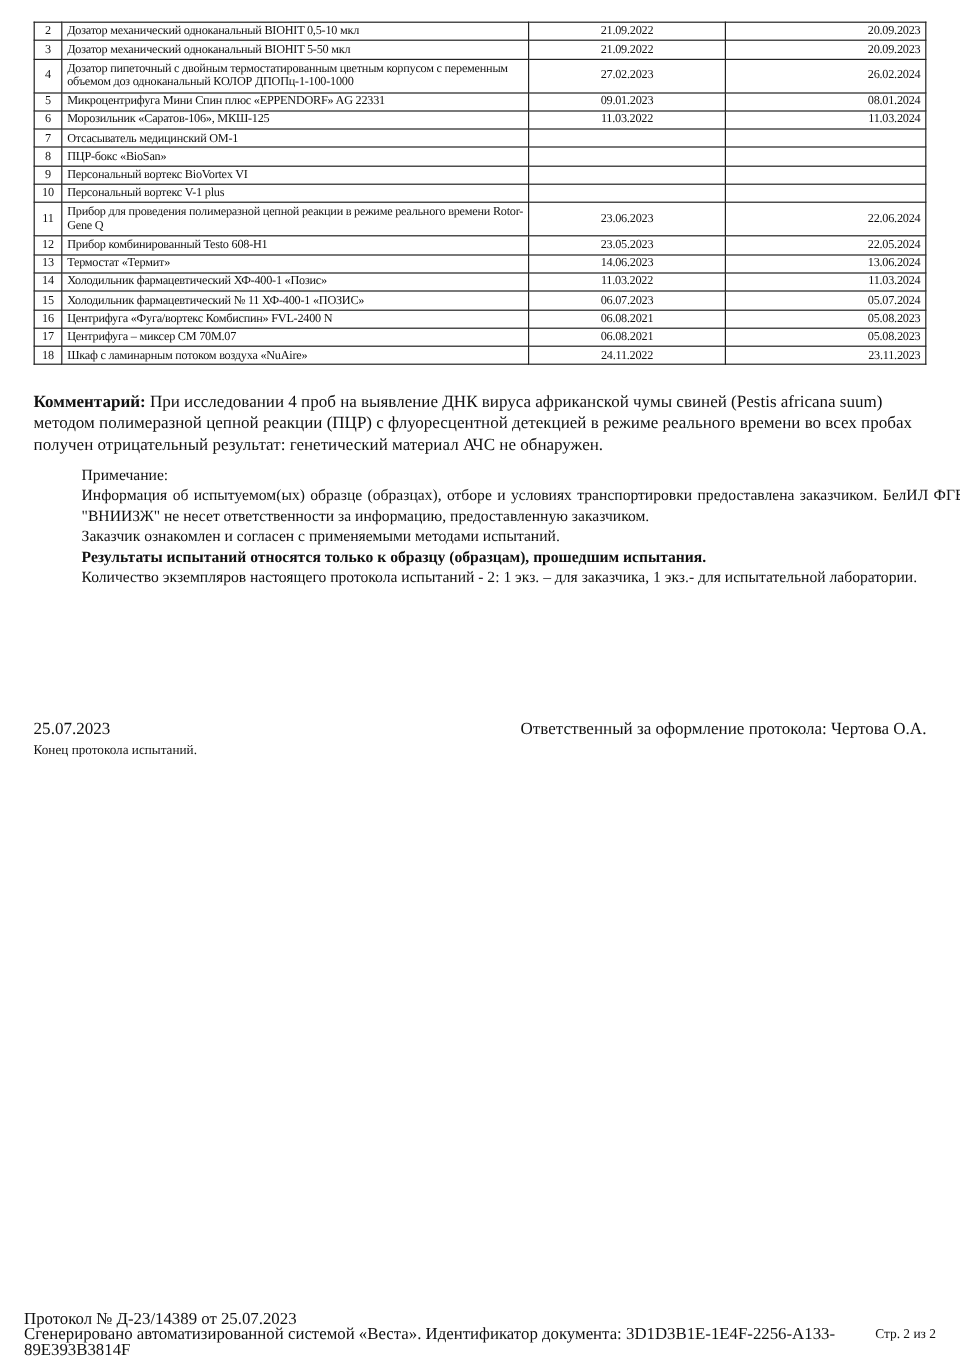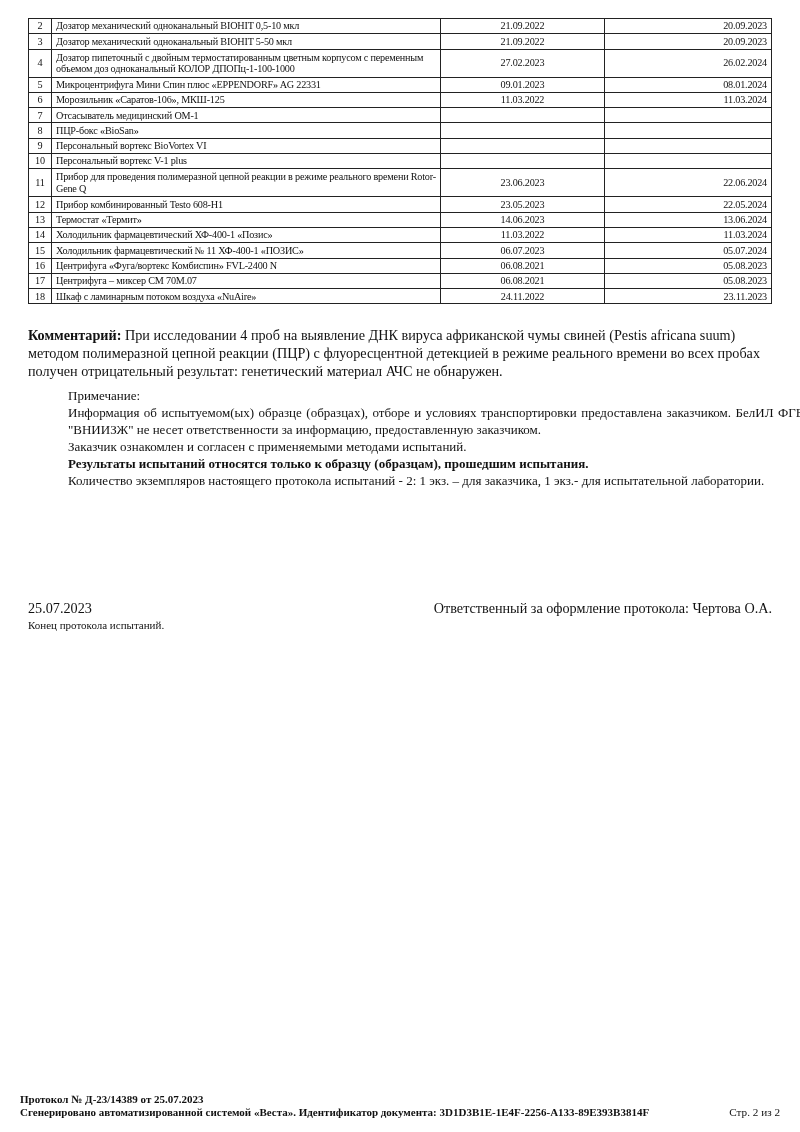--- a/index.html
+++ b/index.html
@@ -30,21 +30,21 @@
       position: absolute; left: 28px; top: 387px; width: 744px;
       font-size: 13px; line-height: 17px; margin-left: 40px;
     }
     .note p { margin: 0; text-align: justify; text-align-last: left; }
     .note p.b { font-weight: bold; }
 
     .sign-date { position: absolute; left: 28px; top: 600px; font-size: 14.2px; }
     .sign-resp { position: absolute; right: 28px; top: 600px; font-size: 14.2px; }
     .end-text { position: absolute; left: 28px; top: 619px; font-size: 11px; }
 
-    .footer { position: absolute; left: 20px; width: 760px; font-size: 11px; line-height: 13px; font-weight: bold; }
+    .footer { position: absolute; left: 20px; width: 760px; font-size: 14px; line-height: 13px; }
     .footer-1 { top: 1093px; }
     .footer-2 { top: 1106px; }
     .footer-page { position: absolute; right: 20px; top: 1106px; font-size: 11.2px; }
   </style>
 </head>
 <body>
 
 <table class="equip-table">
   <tbody id="equip-body">
       <tr>

